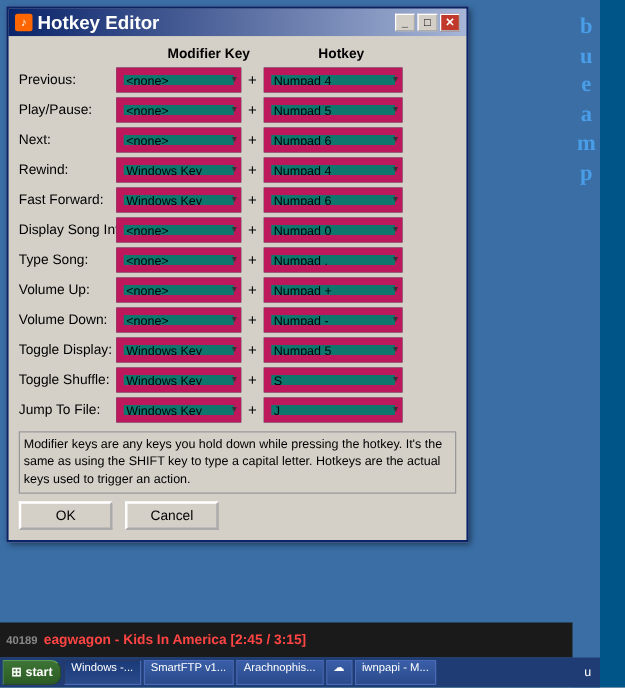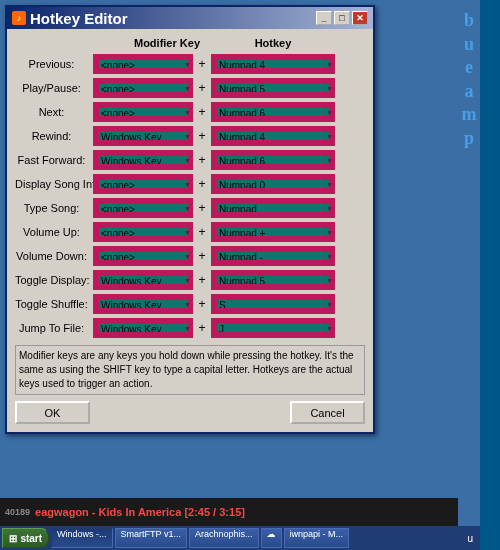--- a/index.html
+++ b/index.html
@@ -136,21 +136,21 @@
 
     .hk-row {
       display: flex;
       align-items: center;
       margin-bottom: 2px;
       height: 22px;
     }
 
     .hk-label {
       width: 78px;
-      text-align: center;
+      text-align: left;
       padding-right: 5px;
       font-size: 11px;
       white-space: nowrap;
       flex-shrink: 0;
     }
 
     .select-wrapper {
       position: relative;
       width: 100px;
       flex-shrink: 0;
@@ -181,21 +181,21 @@
 
     .hk-plus {
       width: 18px;
       text-align: center;
       font-size: 12px;
       flex-shrink: 0;
     }
 
     .select-wrapper2 {
       position: relative;
-      width: 124px;
+      width: 111px;
       flex-shrink: 0;
     }
 
     .select-wrapper2::after {
       content: '▼';
       position: absolute;
       right: 2px;
       top: 50%;
       transform: translateY(-50%);
       font-size: 7px;
@@ -211,21 +211,21 @@
       line-height: 1.4;
       color: #000;
       border: 1px solid #999;
       background: #d4d0c8;
       padding: 3px;
     }
 
     
     .button-row {
       display: flex;
-      justify-content: space-between;
+      justify-content: flex-start;
       gap: 10px;
       margin-top: 4px;
     }
 
     .dialog-btn {
       width: 75px;
       height: 23px;
       background: #d4d0c8;
       border: 2px outset #fff;
       cursor: pointer;

